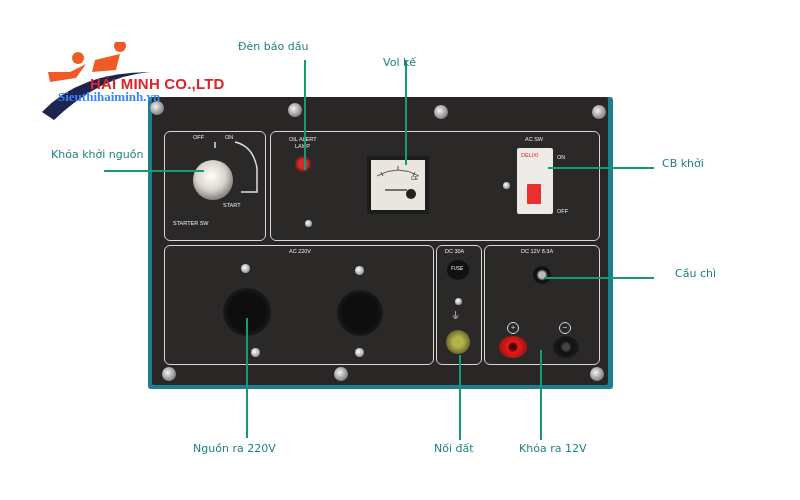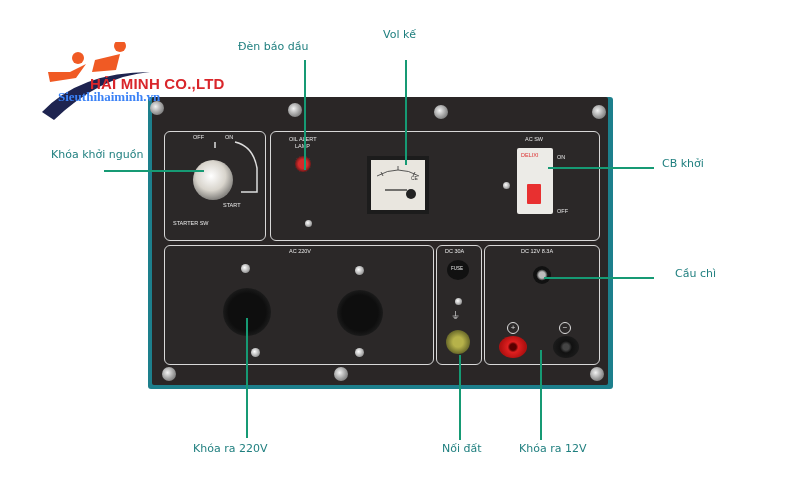--- a/index.html
+++ b/index.html
@@ -123,18 +123,18 @@
 <div class="line" style="left:304px;top:60px;width:2px;height:110px;"></div>
 <div class="line" style="left:405px;top:60px;width:2px;height:105px;"></div>
 <div class="line" style="left:548px;top:167px;width:106px;height:2px;"></div>
 <div class="line" style="left:544px;top:277px;width:110px;height:2px;"></div>
 <div class="line" style="left:246px;top:318px;width:2px;height:120px;"></div>
 <div class="line" style="left:459px;top:355px;width:2px;height:85px;"></div>
 <div class="line" style="left:540px;top:350px;width:2px;height:90px;"></div>
 
 <div class="callout" style="left:51px;top:148px;">Khóa khởi nguồn</div>
 <div class="callout" style="left:238px;top:40px;">Đèn báo dầu</div>
-<div class="callout" style="left:383px;top:28px;">Vol kế</div>
+<div class="callout" style="left:383px;top:56px;">Vol kế</div>
 <div class="callout" style="left:662px;top:157px;">CB khởi</div>
 <div class="callout" style="left:675px;top:267px;">Cầu chì</div>
-<div class="callout" style="left:193px;top:442px;">Khóa ra 220V</div>
-<div class="callout" style="left:434px;top:442px;margin-left:8px;">Nối đất</div>
+<div class="callout" style="left:193px;top:442px;">Nguồn ra 220V</div>
+<div class="callout" style="left:434px;top:442px;">Nối đất</div>
 <div class="callout" style="left:519px;top:442px;">Khóa ra 12V</div>
 
 </body></html>

